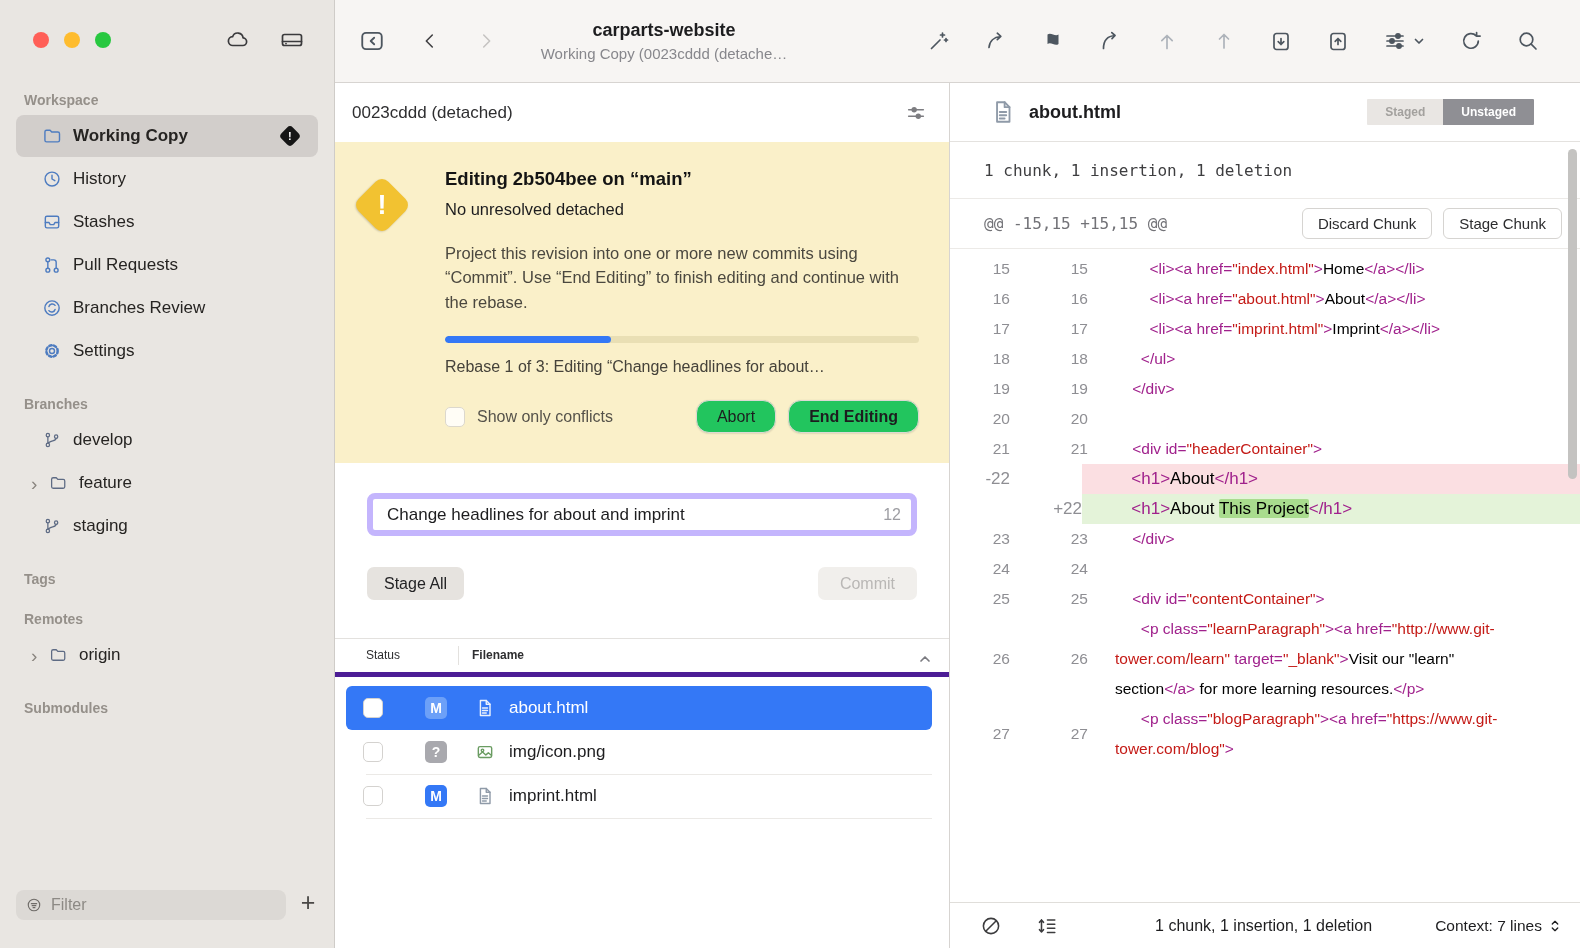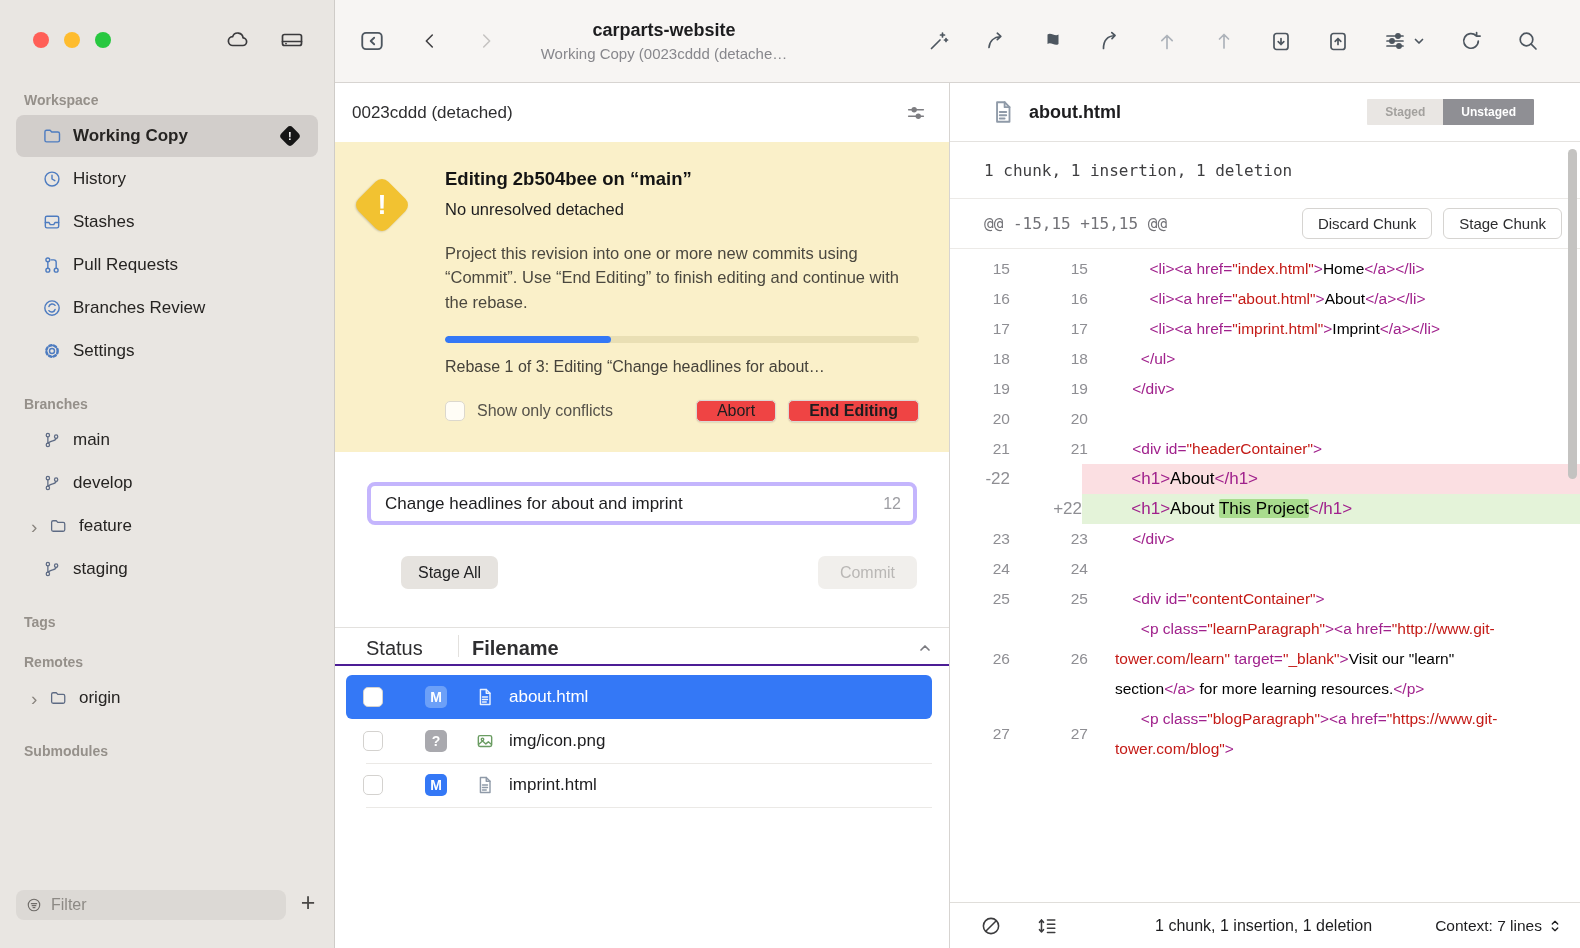--- a/index.html
+++ b/index.html
@@ -61,33 +61,33 @@
   .banner-body{flex:1;margin-left:32px;min-width:0;}
   .b-title{font-size:18.5px;font-weight:700;color:#141414;}
   .b-sub{font-size:16.5px;color:#1d1d1f;margin-top:10px;}
   .b-text{font-size:16.5px;color:#4b483f;line-height:1.48;margin-top:22px;}
   .progress{height:7px;background:#e9dfb4;border-radius:4px;margin-top:22px;overflow:hidden;}
   .progress .fill{height:100%;background:#3478f6;border-radius:4px;}
   .b-plabel{margin-top:15px;font-size:16px;color:#45423a;white-space:nowrap;overflow:hidden;}
   .b-actions{margin-top:24px;display:flex;align-items:center;}
   .chkbox{width:20px;height:20px;background:#fffdf6;border:1px solid #dcd8cd;border-radius:5px;flex:none;}
   .chk-label{margin-left:12px;font-size:16px;color:#55524a;}
-  .btn{height:22px;padding:0 20px;background:#ef4444;border:1px solid #dcd9d4;border-radius:5px;font-size:16px;color:#1d1d1f;box-shadow:0 .5px 1.5px rgba(0,0,0,.1);}
+  .btn{height:33px;padding:0 20px;background:#22c55e;border:1px solid #dcd9d4;border-radius:13px;font-size:16px;color:#1d1d1f;box-shadow:0 .5px 1.5px rgba(0,0,0,.1);}
   .btn.primary{font-weight:600;}
   .b-actions .btn{margin-left:12px;}
   .b-actions .spacer{margin-left:auto;}
   .commit-wrap{padding:30px 32px 0 32px;}
   .msg-field{position:relative;}
-  .msg-field input{width:100%;height:43px;border:4px solid #c4b5fd;border-radius:8px;font-size:17px;color:#1d1d1f;padding:0 48px 0 14px;background:#fff;outline:none;}
+  .msg-field input{width:100%;height:43px;border:6px solid #c4b5fd;border-radius:8px;font-size:17px;color:#1d1d1f;padding:0 48px 0 14px;background:#fff;outline:none;}
   .msg-count{position:absolute;right:16px;top:50%;transform:translateY(-50%);color:#9d9da2;font-size:16px;}
   .btn-row{padding:31px 32px 0;display:flex;}
-  .stage-all{height:33px;padding:0 17px;background:#e6e3df;border:none;border-radius:7px;font-size:16px;color:#232325;margin-left:34px;}
+  .stage-all{height:33px;padding:0 17px;background:#e6e3df;border:none;border-radius:7px;font-size:16px;color:#232325;}
   .commit-btn{margin-left:auto;height:33px;padding:0 22px;background:#f1efec;border:none;border-radius:7px;font-size:16px;color:#b9b7b5;}
   .ftable{margin-top:38px;border-top:1px solid #e3e1de;flex:1;min-height:0;}
-  .fhead{height:38px;position:relative;border-bottom:2px solid #4c1d95;font-size:20px;color:#2e2e30;}
+  .fhead{height:38px;position:relative;border-bottom:5px solid #4c1d95;font-size:12px;color:#2e2e30;}
   .fhead .h-status{position:absolute;left:31px;top:9px;}
   .fhead .h-div{position:absolute;left:123px;top:7px;bottom:7px;width:1px;background:#e3e1de;}
   .fhead .h-file{position:absolute;left:137px;top:9px;font-weight:700;}
   .fhead .h-chev{position:absolute;right:16px;top:12px;color:#7b7b80;}
   .frows{padding-top:9px;}
   .frow{height:44px;display:flex;align-items:center;margin:0 17px 0 11px;border-radius:6px;padding-left:17px;position:relative;font-size:17px;color:#1d1d1f;}
   .frow::after{content:"";position:absolute;left:20px;right:0;bottom:-1px;height:1px;background:#ebe9e6;}
   .frow.selected{background:#3478f6;color:#fff;}
   .frow.selected::after{background:transparent;}
   .rcheck{width:20px;height:20px;border-radius:5px;background:#fff;border:1px solid #d4d2cf;flex:none;}
@@ -224,31 +224,20 @@
 
       <div class="sb-item">
         <span class="ic gray">
             <svg class="i i18" viewBox="0 0 24 24">
               <circle cx="6.5" cy="5.5" r="2.2"></circle>
               <circle cx="6.5" cy="18.5" r="2.2"></circle>
               <circle cx="17.5" cy="7.5" r="2.2"></circle>
               <path d="M6.5 7.7v8.6M17.5 9.7c0 4-6.3 2.7-9.5 5.6"></path>
             </svg>
           </span>
-        <span class="lbl">main</span>
-      </div>
-      <div class="sb-item">
-        <span class="ic gray">
-            <svg class="i i18" viewBox="0 0 24 24">
-              <circle cx="6.5" cy="5.5" r="2.2"></circle>
-              <circle cx="6.5" cy="18.5" r="2.2"></circle>
-              <circle cx="17.5" cy="7.5" r="2.2"></circle>
-              <path d="M6.5 7.7v8.6M17.5 9.7c0 4-6.3 2.7-9.5 5.6"></path>
-            </svg>
-          </span>
         <span class="lbl">develop</span>
       </div>
       <div class="sb-item">
         <span class="chev">›</span>
         <span class="ic gray">
             <svg class="i i18" viewBox="0 0 24 24">
               <path d="M3.5 7c0-1.1.9-2 2-2h4.2l2 2.2H19c1.1 0 2 .9 2 2V17c0 1.1-.9 2-2 2H5.5c-1.1 0-2-.9-2-2z"></path>
             </svg>
           </span>
         <span class="lbl">feature</span>

